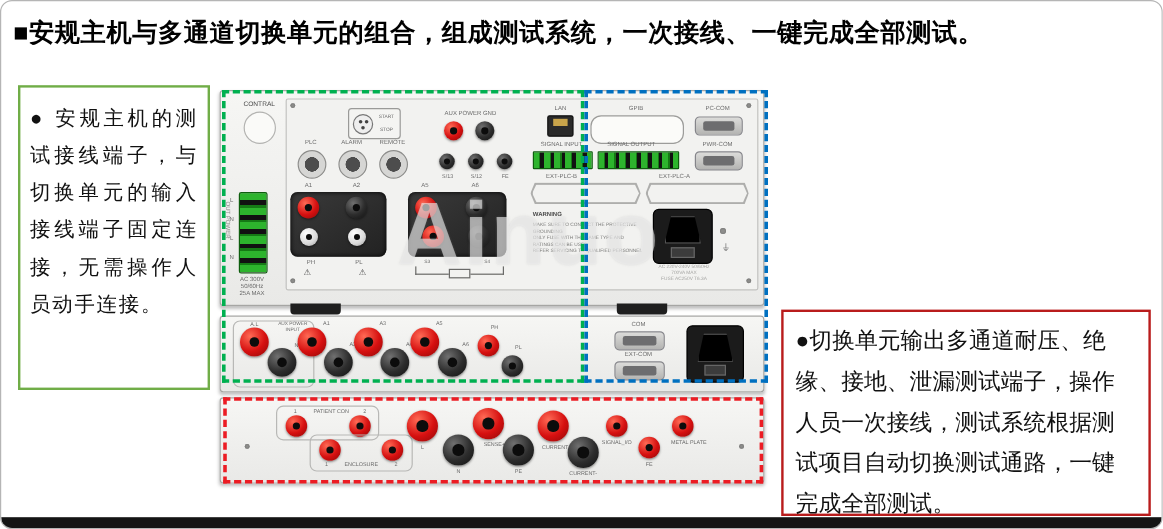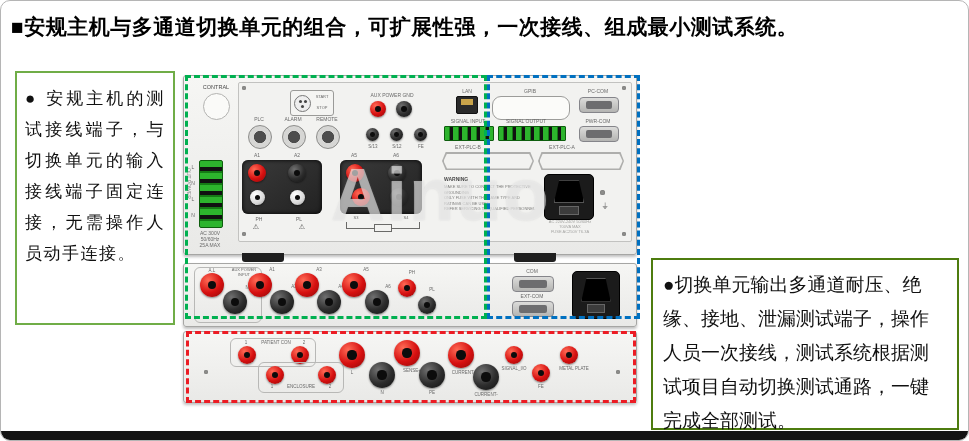--- a/index.html
+++ b/index.html
@@ -3,21 +3,21 @@
 <meta charset="utf-8">
 <style>
   html,body{margin:0;padding:0;background:#fff;}
   body{font-family:"Liberation Sans","DejaVu Sans",sans-serif;}
   .canvas{position:relative;width:967px;height:439px;border:1px solid #b5b5b5;border-radius:10px;background:#fff;overflow:hidden;}
   .title{position:absolute;left:10px;top:12px;font-size:21px;font-weight:bold;color:#000;letter-spacing:0.5px;}
   .callout{position:absolute;background:#fff;color:#111;}
   .callout p{margin:0;white-space:pre-line;}
   .co-left{left:14px;top:70px;width:140px;height:230px;border:2px solid #70ad47;padding:10px 8px;font-size:17px;line-height:31px;text-align:justify;letter-spacing:1.5px;}
   .co-tr{left:650px;top:73px;width:284px;height:156px;border:2px solid #5b9bd5;padding:8px 10px;font-size:19px;line-height:35px;}
-  .co-br{left:650px;top:257px;width:284px;height:152px;border:2px solid #4d7c0f;padding:8px 10px;font-size:19px;line-height:34px;}
+  .co-br{left:650px;top:257px;width:284px;height:152px;border:2px solid #b91c1c;padding:8px 10px;font-size:19px;line-height:34px;}
   
   .device{position:absolute;left:182px;top:74px;width:452px;height:326px;}
   .unit{position:absolute;left:0;width:452px;background:linear-gradient(180deg,#f6f6f4,#e9e9e7);border:1px solid #a6a6a4;border-radius:3px;box-shadow:0 2px 3px rgba(0,0,0,.25);}
   .main-unit{top:0;height:178px;}
   .switch-unit{top:188px;height:62px;}
   .output-unit{top:256px;height:70px;}
   .plate{position:absolute;border:1px solid #c2c2c0;border-radius:2px;background:#f2f2f0;}
   .lbl{position:absolute;font-size:6px;color:#4a4a4a;white-space:nowrap;transform:translateX(-50%);}
   .lbl.pre{white-space:pre-line;text-align:center;line-height:6px;}
   .micro{font-size:5px;color:#6a6a6a;}
@@ -56,21 +56,21 @@
   .ovl.green{left:184px;top:74px;width:296px;height:238px;border:3px dashed #00b050;}
   .ovl.blue{left:486px;top:74px;width:147px;height:238px;border:3px dashed #0070c0;}
   .ovl.red{left:185px;top:330px;width:444px;height:66px;border:3px dashed #ec1c24;}
   .bottom-bar{position:absolute;left:0;top:430px;width:967px;height:9px;background:#141414;}
 </style>
 </head>
 <body>
 
 <div class="canvas">
 
-  <div class="title">■安规主机与多通道切换单元的组合，可扩展性强，一次接线、组成最小测试系统。</div>
+  <div class="title">■安规主机与多通道切换单元的组合，组成测试系统，一次接线、一键完成全部测试。</div>
 
   <div class="device">
 
     <div class="unit main-unit">
       <div class="lbl" style="left:32px;top:8px;font-size:5.5px;">CONTRAL</div>
       <div style="position:absolute;left:19px;top:17px;width:25px;height:25px;border:1px solid #b3b3b1;border-radius:50%;background:#fafaf8;"></div>
       <div class="vlbl" style="left:2px;top:92px;">OUT POWER</div>
       <div class="lbl micro" style="left:9px;top:88px;">L</div>
       <div class="lbl micro" style="left:9px;top:104px;">N</div>
       <div class="lbl micro" style="left:9px;top:120px;">L</div>

